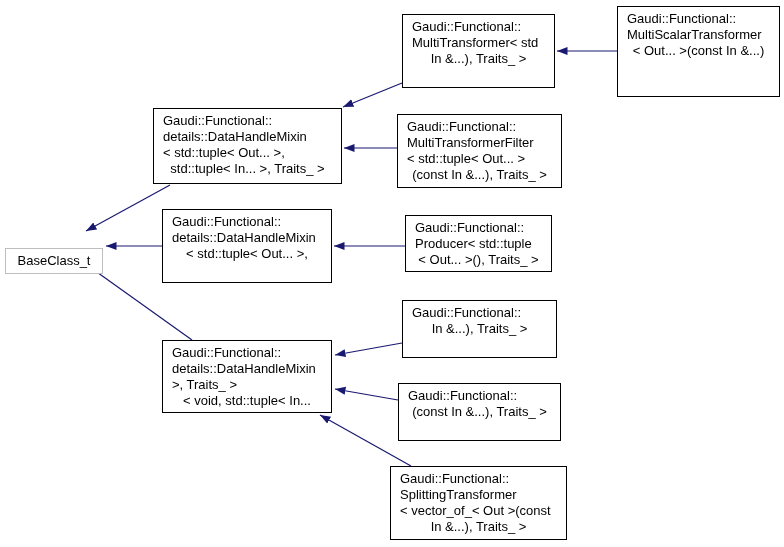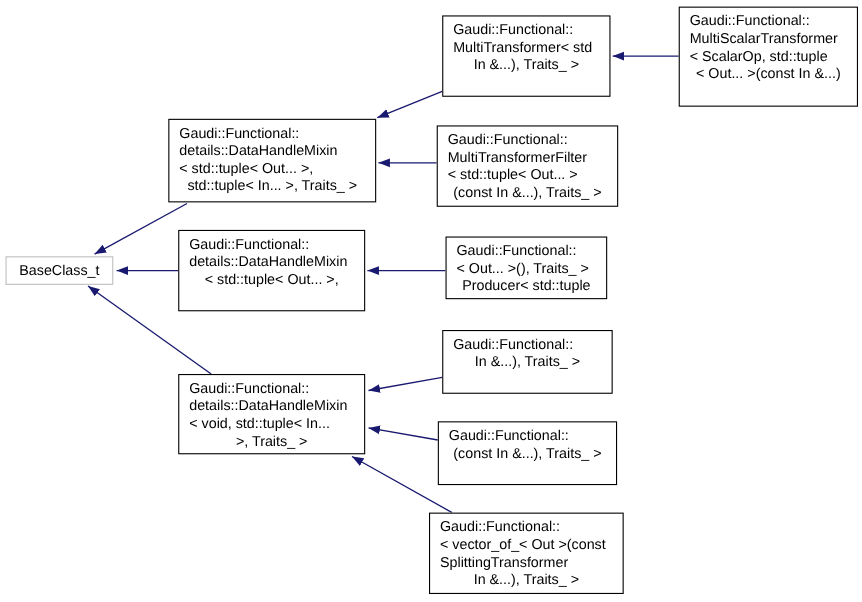--- a/index.html
+++ b/index.html
@@ -34,34 +34,33 @@
     <line class="edge" x1="397" y1="148" x2="344" y2="148" marker-end="url(#arrow)"></line>
     <line class="edge" x1="170" y1="185" x2="86" y2="231" marker-end="url(#arrow)"></line>
     <line class="edge" x1="162" y1="246" x2="106" y2="246" marker-end="url(#arrow)"></line>
     <line class="edge" x1="405" y1="246" x2="334" y2="246" marker-end="url(#arrow)"></line>
     <line class="edge" x1="192" y1="340" x2="80" y2="260" marker-end="url(#arrow)"></line>
     <line class="edge" x1="402" y1="343" x2="335" y2="355" marker-end="url(#arrow)"></line>
     <line class="edge" x1="398" y1="400" x2="335" y2="389" marker-end="url(#arrow)"></line>
     <line class="edge" x1="411" y1="466" x2="320" y2="415" marker-end="url(#arrow)"></line>
   </svg>
 
-  <div class="node base" style="left:5px;top:233px;width:98px;height:26px">
+  <div class="node base" style="left:5px;top:248px;width:98px;height:26px">
     <div class="ln">BaseClass_t</div>
   </div>
 
   <div class="node" style="left:402px;top:14px;width:153px;height:74px">
     <div class="ln">Gaudi::Functional::</div>
     <div class="ln">MultiTransformer&lt; std</div>
     <div class="ln">In &amp;...), Traits_ &gt;</div>
   </div>
 
   <div class="node" style="left:617px;top:6px;width:163px;height:91px">
     <div class="ln">Gaudi::Functional::</div>
     <div class="ln">MultiScalarTransformer</div>
-    <div class="ln">&lt; ScalarOp, std::tuple</div>
     <div class="ln">&lt; Out... &gt;(const In &amp;...)</div>
   </div>
 
   <div class="node" style="left:153px;top:108px;width:189px;height:76px">
     <div class="ln">Gaudi::Functional::</div>
     <div class="ln">details::DataHandleMixin</div>
     <div class="ln">&lt; std::tuple&lt; Out... &gt;,</div>
     <div class="ln">std::tuple&lt; In... &gt;, Traits_ &gt;</div>
   </div>
 
@@ -73,41 +72,41 @@
   </div>
 
   <div class="node" style="left:162px;top:209px;width:170px;height:74px">
     <div class="ln">Gaudi::Functional::</div>
     <div class="ln">details::DataHandleMixin</div>
     <div class="ln">&lt; std::tuple&lt; Out... &gt;,</div>
   </div>
 
   <div class="node" style="left:405px;top:215px;width:147px;height:57px">
     <div class="ln">Gaudi::Functional::</div>
+    <div class="ln">Producer&lt; std::tuple</div>
     <div class="ln">&lt; Out... &gt;(), Traits_ &gt;</div>
-    <div class="ln">Producer&lt; std::tuple</div>
   </div>
 
   <div class="node" style="left:162px;top:340px;width:170px;height:73px">
     <div class="ln">Gaudi::Functional::</div>
     <div class="ln">details::DataHandleMixin</div>
+    <div class="ln">&gt;, Traits_ &gt;</div>
     <div class="ln">&lt; void, std::tuple&lt; In...</div>
-    <div class="ln">&gt;, Traits_ &gt;</div>
   </div>
 
   <div class="node" style="left:402px;top:300px;width:155px;height:58px">
     <div class="ln">Gaudi::Functional::</div>
     <div class="ln">In &amp;...), Traits_ &gt;</div>
   </div>
 
   <div class="node" style="left:398px;top:383px;width:163px;height:58px">
     <div class="ln">Gaudi::Functional::</div>
     <div class="ln">(const In &amp;...), Traits_ &gt;</div>
   </div>
 
   <div class="node" style="left:390px;top:466px;width:177px;height:74px">
     <div class="ln">Gaudi::Functional::</div>
+    <div class="ln">SplittingTransformer</div>
     <div class="ln">&lt; vector_of_&lt; Out &gt;(const</div>
-    <div class="ln">SplittingTransformer</div>
     <div class="ln">In &amp;...), Traits_ &gt;</div>
   </div>
 
 </div>
 
 </body></html>

